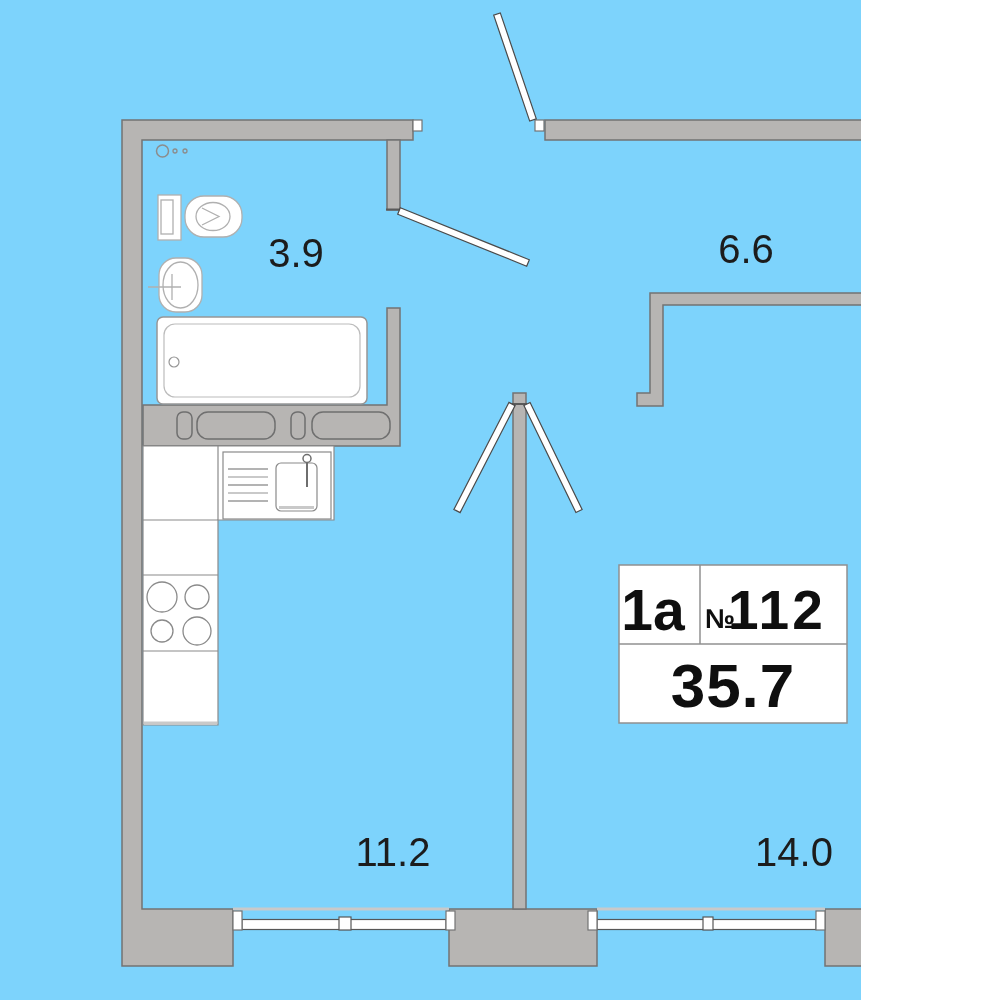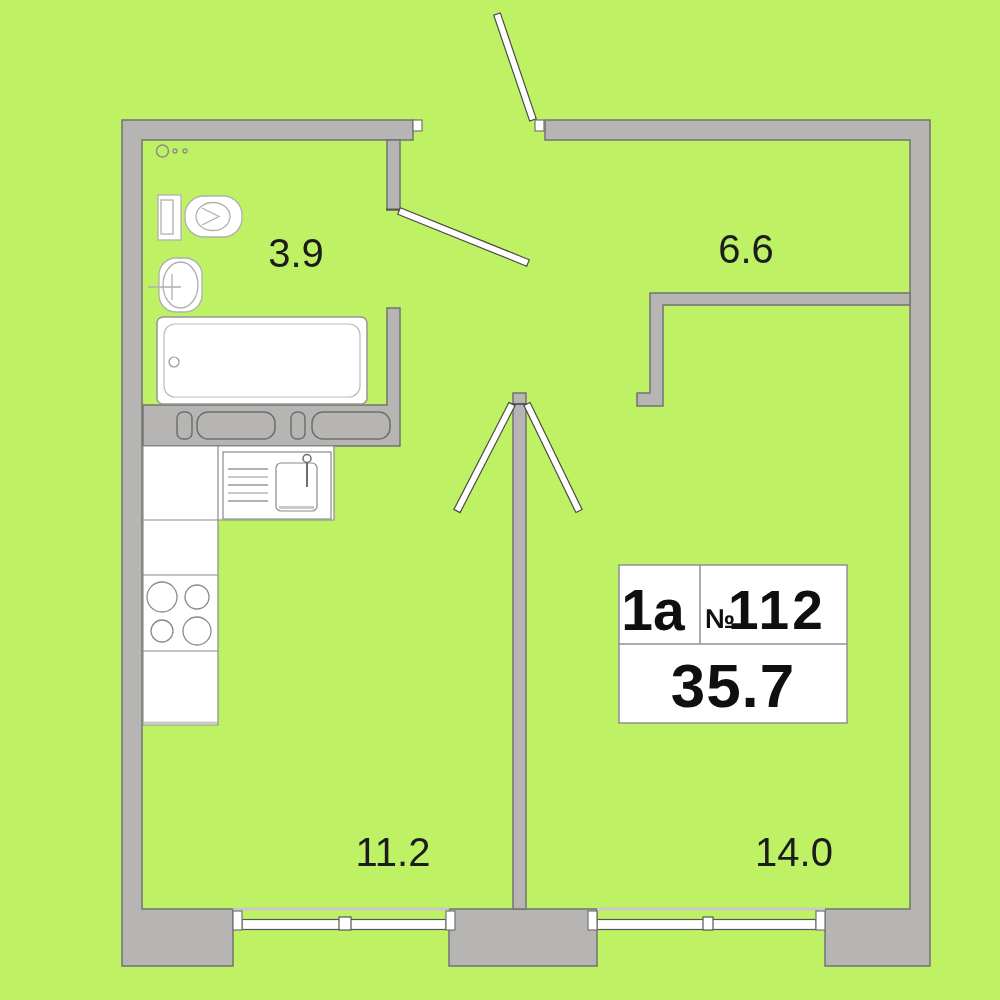--- a/index.html
+++ b/index.html
@@ -1,16 +1,16 @@
 <!DOCTYPE html>
 <html><head>
 <meta charset="utf-8">
 <style>
   html,body{margin:0;padding:0;background:#fff;}
-  .stage{position:relative;width:1000px;height:1000px;background:#bef264;overflow:hidden;}
+  .stage{position:relative;width:861px;height:1000px;background:#7dd3fc;overflow:hidden;}
   svg{display:block;}
   .wall{fill:#b7b5b3;stroke:#737373;stroke-width:1.5;stroke-linejoin:miter;}
   .cap{stroke:#5a5a5a;stroke-width:2;}
   .duct{fill:none;stroke:#6f6f6f;stroke-width:1.5;}
   .fixture{fill:#fff;stroke:#b0b0b0;stroke-width:1.3;}
   .fixture-line{fill:none;stroke:#b0b0b0;stroke-width:1.3;}
   .tub{fill:#fff;stroke:#969696;stroke-width:1.5;}
   .tub-inner{fill:none;stroke:#bcbcbc;stroke-width:1.2;}
   .kcab{fill:#fff;stroke:#8a8a8a;stroke-width:1.2;}
   .kline{stroke:#8a8a8a;stroke-width:1.2;}

